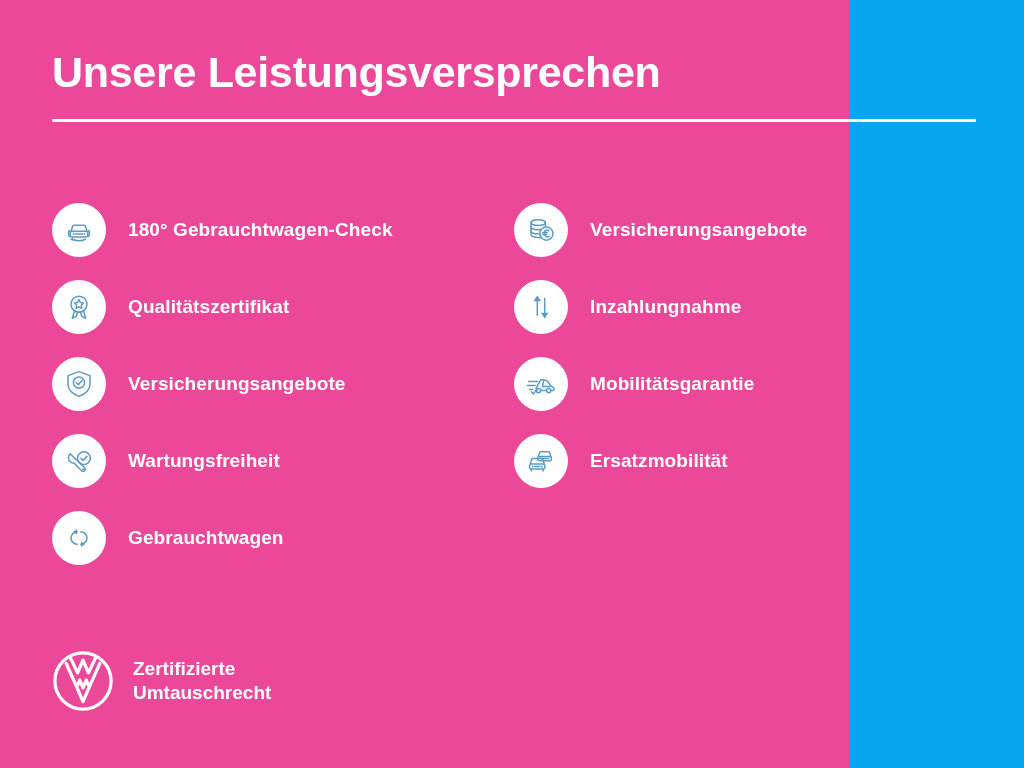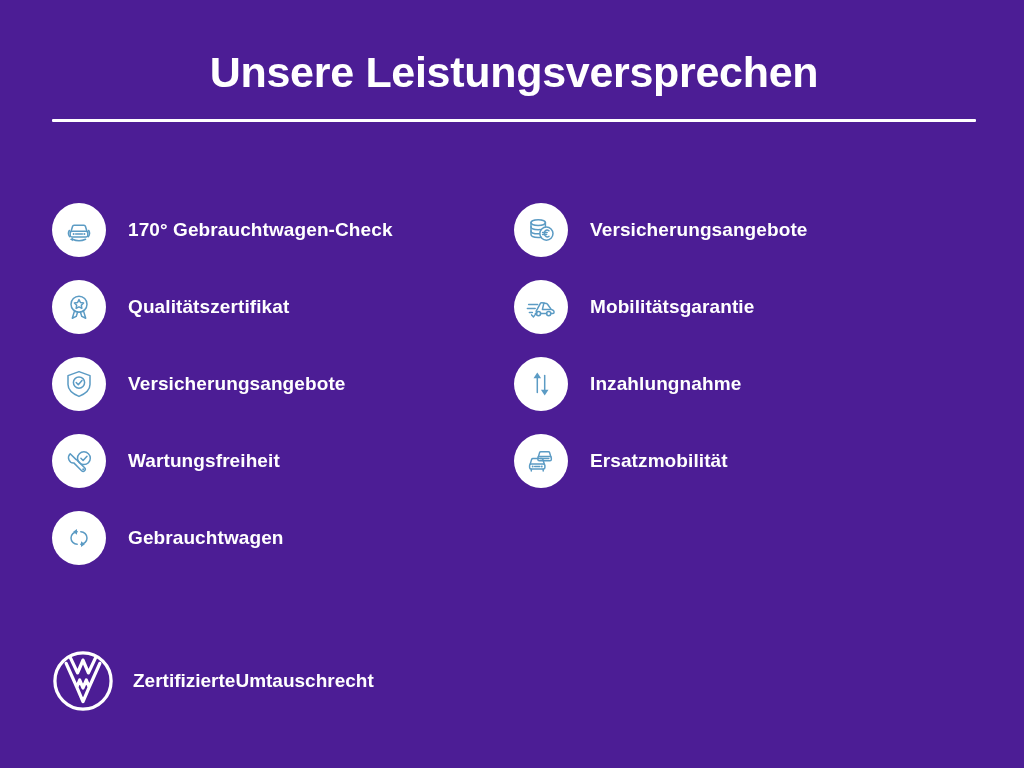--- a/index.html
+++ b/index.html
@@ -10,25 +10,24 @@
   body {
     width: 1024px;
     height: 768px;
     overflow: hidden;
     background: #06a7ee;
     font-family: "Liberation Sans", "DejaVu Sans", sans-serif;
     -webkit-font-smoothing: antialiased;
   }
   .slide {
     position: relative;
-    width: 1024px;
+    width: 849px;
     height: 768px;
-    background: #4c1d95;
+    background: #ec4899;
     box-sizing: border-box;
-    text-align: center;
   }
 
   
   .header {
     position: absolute;
     left: 52px;
     top: 48px;
     width: 924px;
   }
   .page-title {
@@ -117,21 +116,21 @@
     width: 62px;
     height: 62px;
   }
   .vw-logo svg {
     width: 62px;
     height: 62px;
     display: block;
   }
   .brand-text {
     display: flex;
-    flex-direction: row;
+    flex-direction: column;
     justify-content: center;
     line-height: 1.24;
   }
   .brand-line {
     font-size: 19px;
     font-weight: 700;
     color: #ffffff;
     white-space: nowrap;
   }
 </style>
@@ -156,21 +155,21 @@
             <rect x="8.2" y="18.3" width="17.6" height="5.6" rx="1.6"></rect>
             <circle class="fill" cx="11.6" cy="21.1" r="1"></circle>
             <circle class="fill" cx="22.4" cy="21.1" r="1"></circle>
             <path d="M13.6 21.1 L20.4 21.1"></path>
             <path d="M7.3 17.5 Q5.4 20.6 7.6 23.6"></path>
             <path d="M26.7 17.5 Q28.6 20.6 26.4 23.6"></path>
             <path d="M10.4 26.3 Q17 29.2 23.6 26.3"></path>
             <path class="fill" d="M10.9 24.4 L10.9 28.2 L7.9 26.3 Z"></path>
           </svg>
         </span>
-        <span class="feature-label">170° Gebrauchtwagen-Check</span>
+        <span class="feature-label">180° Gebrauchtwagen-Check</span>
       </div>
 
       <div class="feature-item">
         <span class="icon-badge">
           <svg viewBox="0 0 34 34">
             <circle cx="17" cy="14.2" r="8"></circle>
             <path d="M17 9.6 L18.45 12.5 L21.6 12.95 L19.3 15.2 L19.85 18.35 L17 16.85 L14.15 18.35 L14.7 15.2 L12.4 12.95 L15.55 12.5 Z"></path>
             <path d="M12.6 20.6 L10.3 28.2 L14.2 26.4 L15.7 21.7"></path>
             <path d="M21.4 20.6 L23.7 28.2 L19.8 26.4 L18.3 21.7"></path>
           </svg>
@@ -227,49 +226,49 @@
             <path d="M7 17.9 Q7 20.8 14.2 20.8 Q14.9 20.8 15.5 20.75"></path>
             <circle cx="22.4" cy="20.6" r="6.6"></circle>
             <path d="M25 17.8 Q22.8 16.2 21.1 18.1 Q19.6 19.9 21.1 22.6 Q22.6 24.9 25 23.4"></path>
             <path d="M18.6 19.5 L23.1 19.5"></path>
             <path d="M18.6 21.5 L22.6 21.5"></path>
           </svg>
         </span>
         <span class="feature-label">Versicherungsangebote</span>
       </div>
 
+
+      <div class="feature-item">
+        <span class="icon-badge">
+          <svg viewBox="0 0 34 34">
+            <path d="M13.3 25.4 L13.3 8.8"></path>
+            <path class="fill" d="M13.3 5.6 L17.1 11.3 L9.5 11.3 Z"></path>
+            <path d="M20.7 8.6 L20.7 25.2"></path>
+            <path class="fill" d="M20.7 28.4 L24.5 22.7 L16.9 22.7 Z"></path>
+          </svg>
+        </span>
+        <span class="feature-label">Inzahlungnahme</span>
+      </div>
 
       <div class="feature-item">
         <span class="icon-badge">
           <svg viewBox="0 0 34 34">
             <path d="M12.1 21.4 L16.4 13.4 Q16.9 12.5 17.9 12.7 L22.4 13.6 Q23.2 13.8 23.7 14.5 L27.2 19.4 L29 20.2 Q30 20.7 30 21.8 L30 22.6 Q30 23.6 29 23.6 L26.8 23.6"></path>
             <path d="M22.6 23.6 L16.6 23.6"></path>
             <path d="M12.6 23.6 L11.4 23.6"></path>
             <circle cx="24.7" cy="23.6" r="2.1"></circle>
             <circle cx="14.5" cy="23.6" r="2.1"></circle>
             <path d="M19.9 13.1 L18.4 19.4 L26.4 19.4"></path>
             <path d="M4.6 14.6 L13.6 14.6"></path>
             <path d="M3.4 18.5 L11.2 18.5"></path>
             <path d="M5.4 22.4 L8.4 22.4"></path>
             <path d="M7.6 24.9 L9.5 26.9 L12.9 22.4"></path>
           </svg>
         </span>
         <span class="feature-label">Mobilitätsgarantie</span>
-      </div>
-
-      <div class="feature-item">
-        <span class="icon-badge">
-          <svg viewBox="0 0 34 34">
-            <path d="M13.3 25.4 L13.3 8.8"></path>
-            <path class="fill" d="M13.3 5.6 L17.1 11.3 L9.5 11.3 Z"></path>
-            <path d="M20.7 8.6 L20.7 25.2"></path>
-            <path class="fill" d="M20.7 28.4 L24.5 22.7 L16.9 22.7 Z"></path>
-          </svg>
-        </span>
-        <span class="feature-label">Inzahlungnahme</span>
       </div>
 
       <div class="feature-item">
         <span class="icon-badge">
           <svg viewBox="0 0 34 34">
             <path d="M14.4 12.6 L15.6 8.6 Q15.9 7.8 16.8 7.8 L24.4 7.8 Q25.3 7.8 25.6 8.6 L26.8 12.6"></path>
             <rect x="13.9" y="12.4" width="13.4" height="4.4" rx="1.3"></rect>
             <path d="M16.4 14.6 L24.8 14.6"></path>
             <path d="M6.2 20.1 L7.6 15.4 Q7.9 14.5 8.9 14.5 L17.6 14.5 Q18.6 14.5 18.9 15.4 L20.3 20.1"></path>
             <rect x="5.6" y="19.9" width="15.3" height="5.2" rx="1.5"></rect>

